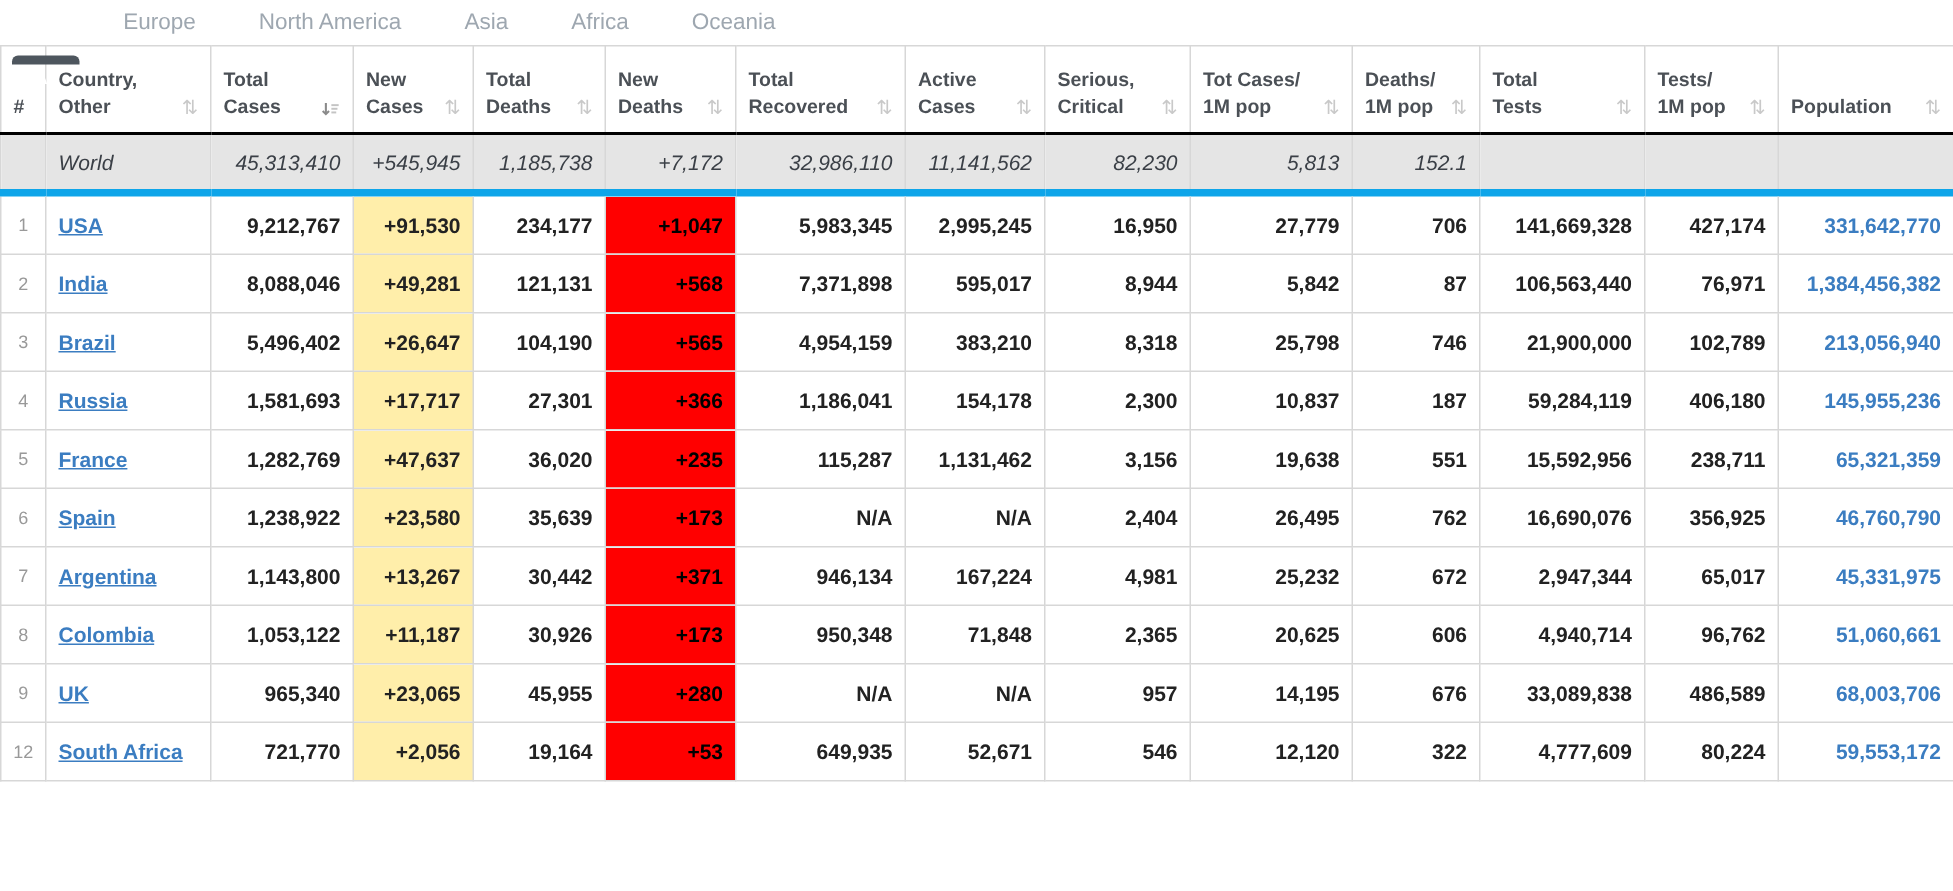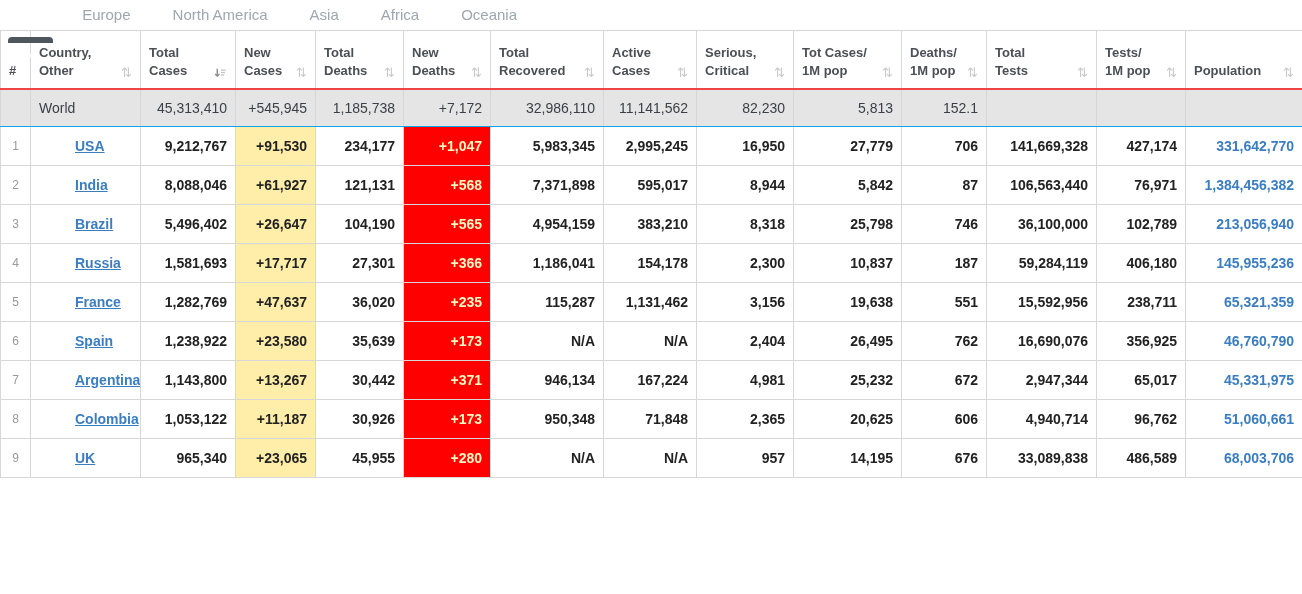--- a/index.html
+++ b/index.html
@@ -22,42 +22,42 @@
     background:var(--tab-bg); color:#fff; font-weight:bold;
     border-radius:4px 4px 0 0;
     margin-top:37px;
   }
   
   table{border-collapse:collapse; table-layout:fixed; width:1302px;}
   th,td{border:1px solid var(--border); overflow:hidden;}
   thead th{
     background:#fff; color:var(--hdr-text); font-size:13px; font-weight:bold;
     text-align:left; vertical-align:bottom; padding:7px 8px 8px 8px; height:58px;
-    border-bottom:2px solid #ef4444; cursor:pointer;
+    border-bottom:2px solid #000000; cursor:pointer;
   }
   .th-inner{display:flex; align-items:flex-end; justify-content:space-between;}
   .th-label{white-space:pre-line; line-height:18px;}
   .sort-icon{
     font-family:"DejaVu Sans", sans-serif; color:#c9c9c9; font-size:13px;
     font-weight:normal; margin-left:2px; line-height:14px;
   }
   .sort-icon.active svg{display:block;}
   tbody td{
     font-size:14px; font-weight:bold; color:var(--cell-text);
     text-align:right; padding:10px 8px; line-height:18px; white-space:nowrap;
   }
   td.rank{color:#999; font-weight:normal; font-size:12px; text-align:center; padding:10px 2px;}
   td.country{text-align:left;}
-  td.country a{color:var(--blue); font-weight:bold;margin-left:36px;}
+  td.country a{color:var(--blue); font-weight:bold;}
   td.new-cases.has-val{background:var(--yellow);margin-top:12px;}
-  td.new-deaths.has-val{background:var(--red); color:#fef9c3;}
+  td.new-deaths.has-val{background:var(--red); color:#000000;}
   td.population{color:var(--blue);}
   tr.world td{
     background:var(--world-bg); font-weight:normal; color:#3a3f46;
-    border-bottom:1px solid #0ea5e9; padding:9px 8px;
+    border-bottom:5px solid #0ea5e9; padding:9px 8px;font-style:italic;
   }
   tr.world td.country{font-size:14px;}
 </style>
 </head>
 <body>
 
 <div class="tabs">
     <div class="tab active">All</div>
     <div class="tab">Europe</div>
     <div class="tab">North America</div>
@@ -220,21 +220,21 @@
         <td class="">27,779</td>
         <td class="">706</td>
         <td class="">141,669,328</td>
         <td class="">427,174</td>
         <td class="population">331,642,770</td>
       </tr>
       <tr>
         <td class="rank">2</td>
         <td class="country"><a href="#">India</a></td>
         <td class="">8,088,046</td>
-        <td class="new-cases has-val">+61,927</td>
+        <td class="new-cases has-val">+49,281</td>
         <td class="">121,131</td>
         <td class="new-deaths has-val">+568</td>
         <td class="">7,371,898</td>
         <td class="">595,017</td>
         <td class="">8,944</td>
         <td class="">5,842</td>
         <td class="">87</td>
         <td class="">106,563,440</td>
         <td class="">76,971</td>
         <td class="population">1,384,456,382</td>
@@ -244,21 +244,21 @@
         <td class="country"><a href="#">Brazil</a></td>
         <td class="">5,496,402</td>
         <td class="new-cases has-val">+26,647</td>
         <td class="">104,190</td>
         <td class="new-deaths has-val">+565</td>
         <td class="">4,954,159</td>
         <td class="">383,210</td>
         <td class="">8,318</td>
         <td class="">25,798</td>
         <td class="">746</td>
-        <td class="">36,100,000</td>
+        <td class="">21,900,000</td>
         <td class="">102,789</td>
         <td class="population">213,056,940</td>
       </tr>
       <tr>
         <td class="rank">4</td>
         <td class="country"><a href="#">Russia</a></td>
         <td class="">1,581,693</td>
         <td class="new-cases has-val">+17,717</td>
         <td class="">27,301</td>
         <td class="new-deaths has-val">+366</td>
@@ -344,14 +344,30 @@
         <td class="new-deaths has-val">+280</td>
         <td class="">N/A</td>
         <td class="">N/A</td>
         <td class="">957</td>
         <td class="">14,195</td>
         <td class="">676</td>
         <td class="">33,089,838</td>
         <td class="">486,589</td>
         <td class="population">68,003,706</td>
       </tr>
+      <tr>
+        <td class="rank">12</td>
+        <td class="country"><a href="#">South Africa</a></td>
+        <td class="">721,770</td>
+        <td class="new-cases has-val">+2,056</td>
+        <td class="">19,164</td>
+        <td class="new-deaths has-val">+53</td>
+        <td class="">649,935</td>
+        <td class="">52,671</td>
+        <td class="">546</td>
+        <td class="">12,120</td>
+        <td class="">322</td>
+        <td class="">4,777,609</td>
+        <td class="">80,224</td>
+        <td class="population">59,553,172</td>
+      </tr>
     </tbody>
 </table>
 
 </body></html>

